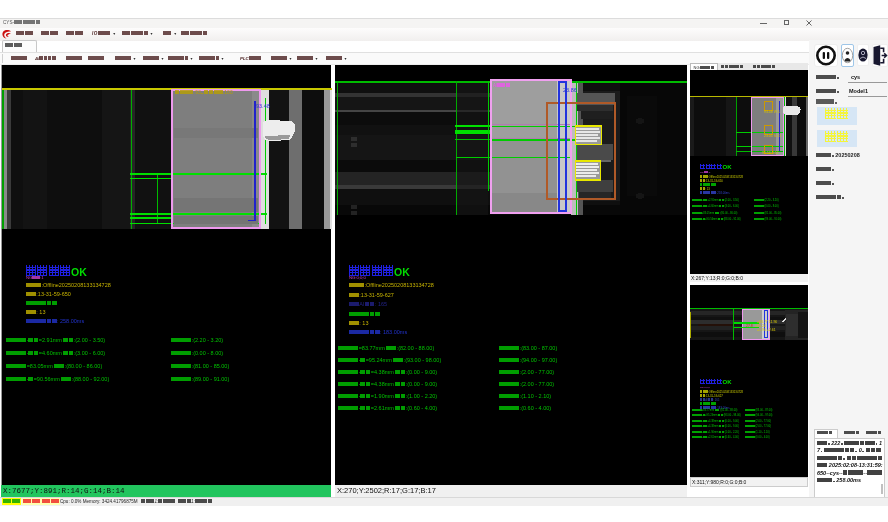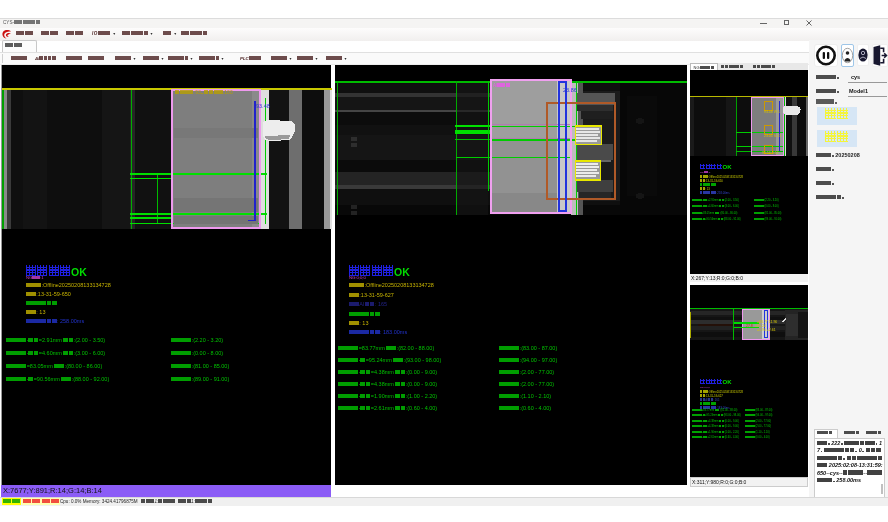--- a/index.html
+++ b/index.html
@@ -223,21 +223,22 @@
   <div class="abs gtxt" style="left:3px;top:304px;"><i class="cj"></i><i class="cj"></i><i class="cj"></i><i class="cj"></i>-<i class="cj"></i><i class="cj"></i>=4.38mm <i class="cj"></i><i class="cj"></i>:(0.00 - 9.00)</div>
   <div class="abs gtxt" style="left:164px;top:304px;"><i class="cj"></i><i class="cj"></i><i class="cj"></i><i class="cj"></i>:(2.00 - 77.00)</div>
   <div class="abs gtxt" style="left:3px;top:316px;"><i class="cj"></i><i class="cj"></i><i class="cj"></i><i class="cj"></i>-<i class="cj"></i><i class="cj"></i>=4.38mm <i class="cj"></i><i class="cj"></i>:(0.00 - 9.00)</div>
   <div class="abs gtxt" style="left:164px;top:316px;"><i class="cj"></i><i class="cj"></i><i class="cj"></i><i class="cj"></i>:(2.00 - 77.00)</div>
   <div class="abs gtxt" style="left:3px;top:328px;"><i class="cj"></i><i class="cj"></i><i class="cj"></i><i class="cj"></i>-<i class="cj"></i><i class="cj"></i>=1.90mm <i class="cj"></i><i class="cj"></i>:(1.00 - 2.20)</div>
   <div class="abs gtxt" style="left:164px;top:328px;"><i class="cj"></i><i class="cj"></i><i class="cj"></i><i class="cj"></i>:(1.10 - 2.10)</div>
   <div class="abs gtxt" style="left:3px;top:340px;"><i class="cj"></i><i class="cj"></i><i class="cj"></i><i class="cj"></i>-<i class="cj"></i><i class="cj"></i>=2.61mm <i class="cj"></i><i class="cj"></i>:(0.60 - 4.00)</div>
   <div class="abs gtxt" style="left:164px;top:340px;"><i class="cj"></i><i class="cj"></i><i class="cj"></i><i class="cj"></i>:(0.60 - 4.00)</div>
 </div>
 
-<div class="abs" style="left:1px;top:485px;width:330px;height:12px;background:#8b5cf6;font-size:7.5px;color:#111;padding-left:2px;line-height:12px;">X:7677;Y:891;R:14;G:14;B:14</div>
+<div class="abs" style="left:1px;top:485px;width:330px;height:12px;background:#22c55e;font-size:7.5px;color:#111;padding-left:2px;line-height:12px;font-family:Liberation Mono, monospace;">X:7677;Y:891;R:14;G:14;B:14</div>
+<div class="abs" style="left:335px;top:485px;width:352px;height:12px;background:#f0f0f0;font-size:7.5px;color:#111;padding-left:2px;line-height:12px;">X:270;Y:2502;R:17;G:17;B:17</div>
 
 <div class="abs" style="left:690px;top:63px;width:118px;height:7px;background:#e8e8e8;"></div>
 <div class="abs" style="left:690px;top:63px;width:28px;height:7px;background:#fff;border:1px solid #bbb;border-bottom:none;font-size:4px;color:#222;line-height:7px;text-align:center;">NG<i class="cj"></i><i class="cj"></i><i class="cj"></i><i class="cj"></i></div>
 <div class="abs" style="left:721px;top:63px;font-size:4px;color:#222;line-height:7px;"><i class="cj"></i><i class="cj"></i><i class="cj"></i><i class="cj"></i><i class="cj"></i><i class="cj"></i></div>
 <div class="abs" style="left:753px;top:63px;font-size:4px;color:#222;line-height:7px;"><i class="cj"></i><i class="cj"></i><i class="cj"></i><i class="cj"></i><i class="cj"></i><i class="cj"></i></div>
 <div class="abs" id="thumb1" style="left:690px;top:70px;width:118px;height:204px;background:#000;">
   <svg class="abs" style="left:0;top:26px;" width="118" height="60" shape-rendering="crispEdges">
     <rect x="0" y="0" width="118" height="1" fill="#b8b800"></rect>
     <rect x="0" y="1" width="118" height="59" fill="#0d0d0d"></rect>
     <rect x="0" y="1" width="4" height="59" fill="#1a1a1a"></rect>

